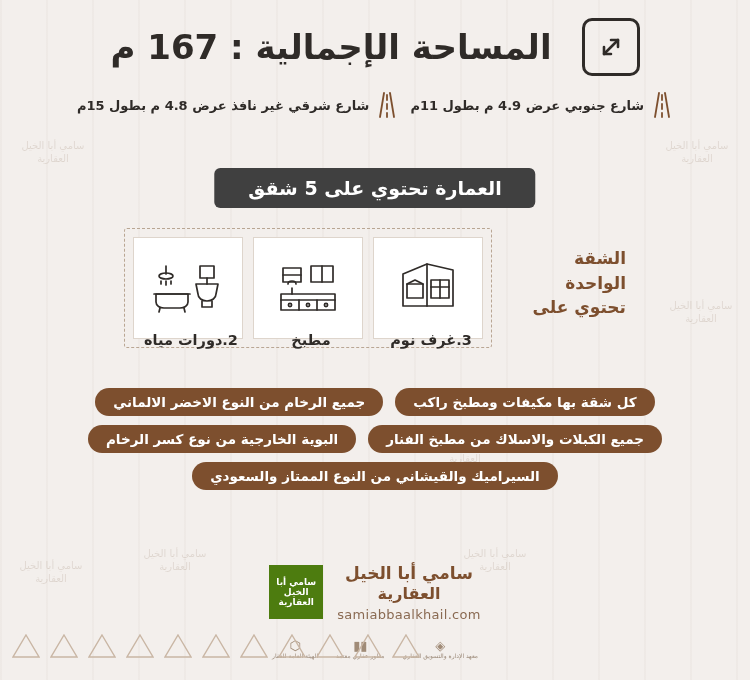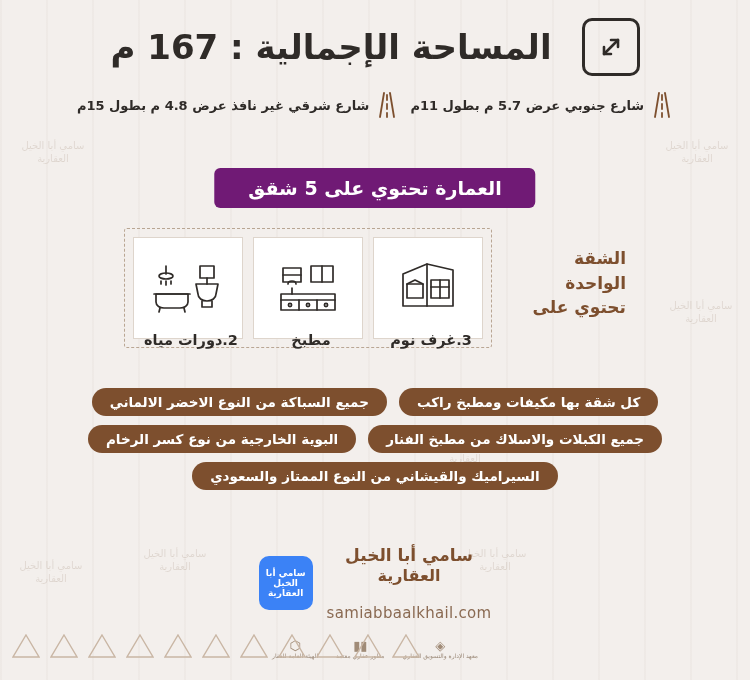--- a/index.html
+++ b/index.html
@@ -54,21 +54,21 @@
   }
   .street{
     display:flex;align-items:center;gap:7px;
     font-size:13px;font-weight:bold;color:#2f2b28;white-space:nowrap;
   }
   .road-icon{width:22px;height:26px;flex:none;}
 
   
   .pill-main{
     position:absolute;top:168px;left:50%;transform:translateX(-50%);
-    background:#701a75;color:#fff;
+    background:#404040;color:#fff;
     padding:9px 34px;border-radius:6px;
     font-size:19px;font-weight:bold;white-space:nowrap;
   }
 
   
   .unit-row{
     position:absolute;top:228px;left:0;right:0;
     display:flex;direction:rtl;align-items:flex-start;justify-content:center;gap:16px;
   }
   .unit-label{
@@ -107,24 +107,24 @@
   }
 
   
   .brand{
     position:absolute;bottom:58px;left:0;right:0;
     display:flex;align-items:center;justify-content:center;gap:14px;direction:rtl;
   }
   .brand-text{text-align:center;color:#7d4f2e;}
   .brand-name{font-size:17px;font-weight:bold;line-height:1.3;}
   .brand-sub{font-size:16px;font-weight:bold;line-height:1.3;}
-  .brand-site{font-size:15px;color:#8a6a52;margin-top:17px;letter-spacing:.3px;}
+  .brand-site{font-size:13px;color:#8a6a52;margin-top:2px;letter-spacing:.3px;}
   .brand-logo{
-    width:54px;height:54px;border-radius:10px;
-    background:#3b82f6;color:#fff;
+    width:54px;height:54px;border-radius:0;
+    background:#4d7c0f;color:#fff;
     display:flex;align-items:center;justify-content:center;
     font-size:9px;font-weight:bold;text-align:center;line-height:1.15;
     padding:3px;box-sizing:border-box;
   }
 
   
   .partners{
     position:absolute;bottom:18px;left:0;right:0;
     display:flex;justify-content:center;gap:18px;direction:rtl;
   }
@@ -177,21 +177,21 @@
       <svg width="22" height="26" viewBox="0 0 22 26">
         <g stroke="#7d4f2e" stroke-width="1.8" fill="none" stroke-linecap="round">
           <line x1="4" y1="25" x2="8" y2="1"></line>
           <line x1="18" y1="25" x2="14" y2="1"></line>
           <line x1="11" y1="3" x2="11" y2="8"></line>
           <line x1="11" y1="12" x2="11" y2="17"></line>
           <line x1="11" y1="21" x2="11" y2="25"></line>
         </g>
       </svg>
     </span>
-    <span>شارع جنوبي عرض 5.7 م بطول 11م</span>
+    <span>شارع جنوبي عرض 4.9 م بطول 11م</span>
   </div>
   <div class="street">
     <span class="road-icon">
       <svg width="22" height="26" viewBox="0 0 22 26">
         <g stroke="#7d4f2e" stroke-width="1.8" fill="none" stroke-linecap="round">
           <line x1="4" y1="25" x2="8" y2="1"></line>
           <line x1="18" y1="25" x2="14" y2="1"></line>
           <line x1="11" y1="3" x2="11" y2="8"></line>
           <line x1="11" y1="12" x2="11" y2="17"></line>
           <line x1="11" y1="21" x2="11" y2="25"></line>
@@ -276,21 +276,21 @@
 <div class="card-caps">
   <div class="cap-spacer"></div>
   <div class="cap">3.غرف نوم</div>
   <div class="cap">مطبخ</div>
   <div class="cap">2.دورات مياه</div>
 </div>
 
 <div class="features">
   <div class="frow">
     <div class="fpill">كل شقة بها مكيفات ومطبخ راكب</div>
-    <div class="fpill">جميع السباكة من النوع الاخضر الالماني</div>
+    <div class="fpill">جميع الرخام من النوع الاخضر الالماني</div>
   </div>
   <div class="frow">
     <div class="fpill">جميع الكبلات والاسلاك من مطبخ الفنار</div>
     <div class="fpill">البوية الخارجية من نوع كسر الرخام</div>
   </div>
   <div class="frow">
     <div class="fpill">السيراميك والقيشاني من النوع الممتاز والسعودي</div>
   </div>
 </div>
 

